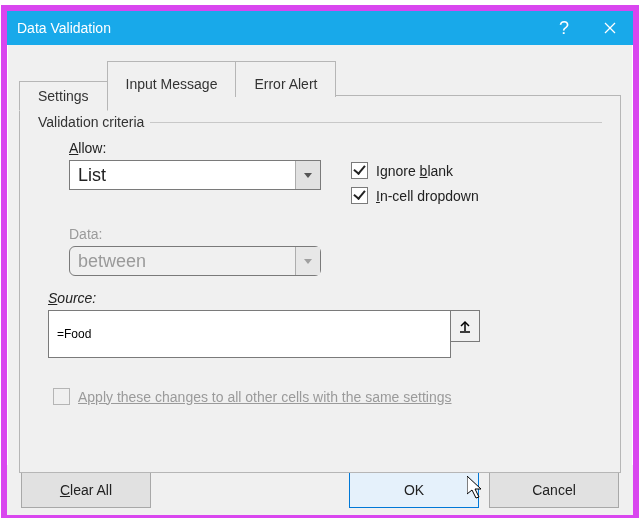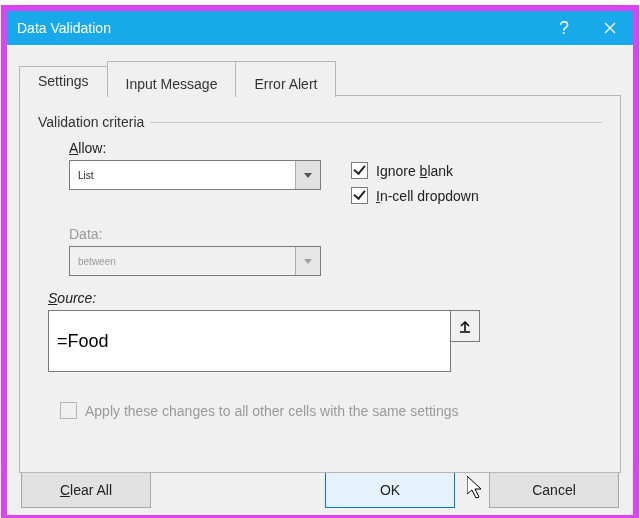--- a/index.html
+++ b/index.html
@@ -47,21 +47,21 @@
     position: relative;
     z-index: 2;
   }
   .tab {
     border: 1px solid #b6b6b6;
     border-bottom: none;
     background: #f0f0f0;
     padding: 6px 18px 6px 18px;
     margin-right: 0;
     position: relative;
-    top: 1px;
+    top: 16px;
     color: #333;
     font-size: 14px;
   }
   .tab + .tab { margin-left: -1px; }
   .tab.active {
     background: #f0f0f0;
     border-bottom: 1px solid #f0f0f0;
     z-index: 3;
   }
   .tab:not(.active) {
@@ -115,27 +115,28 @@
     display: inline-flex;
     align-items: stretch;
     width: 250px;
     height: 28px;
     border: 1px solid #7a7a7a;
     background: #fff;
   }
   .combo.disabled {
     background: #f0f0f0;
     color: #9a9a9a;
+    border-radius: 6px;
   }
   .combo .combo-text {
     flex: 1;
     padding: 4px 8px;
     display: flex;
     align-items: center;
-    font-size: 10px;
+    font-size: 18px;
   }
   .combo .combo-btn {
     width: 24px;
     border-left: 1px solid #adadad;
     background: #e1e1e1;
     display: flex;
     align-items: center;
     justify-content: center;
   }
   .combo.disabled .combo-btn { background: #e7e7e7; }
@@ -184,51 +185,51 @@
     display: flex;
     align-items: stretch;
     margin-left: 10px;
     width: 432px;
   }
   .source-input {
     flex: 1;
     height: 28px;
     border: 1px solid #7a7a7a;
     background: #fff;
-    padding: 16px 8px;
-    font-size: 18px;
+    padding: 9px 8px;
+    font-size: 12px;
     font-family: inherit;
     outline: none;
   }
   .refedit-btn {
     width: 28px; height: 30px;
     border: 1px solid #7a7a7a;
     border-left: none;
     background: #f0f0f0;
     display: flex;
     align-items: center;
     justify-content: center;
   }
 
   .apply-check {
     display: flex;
     align-items: center;
-    margin: 30px 0 4px 22px;
+    margin: 30px 0 4px 15px;
     color: #9a9a9a;
+    text-decoration: underline;
   }
 
   .button-row {
     position: absolute;
     left: 0; right: 0; bottom: 0;
     height: 50px;
     display: flex;
     align-items: center;
     padding: 0 14px;
     background: #f0f0f0;
-    gap: 24px;
   }
   .push {
     border: 1px solid #a8a8a8;
     background: #e1e1e1;
     padding: 4px 20px;
     font-size: 14px;
     min-width: 88px;
     text-align: center;
     height: 26px;
     display: flex;

